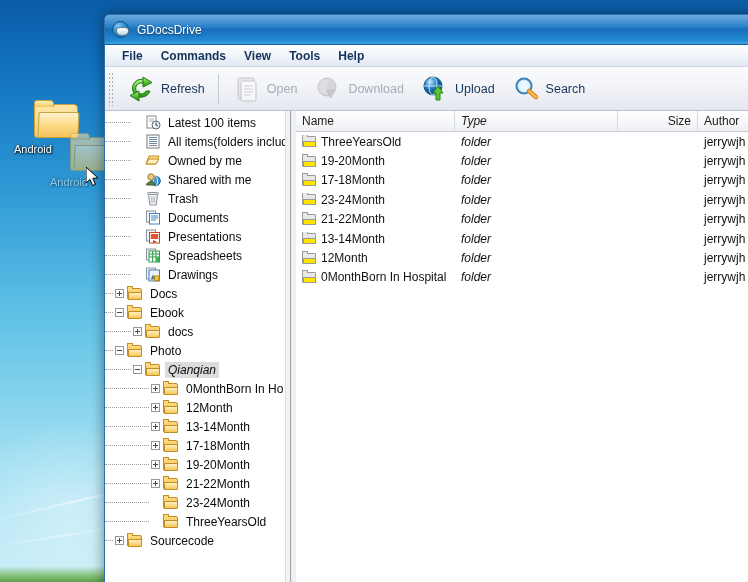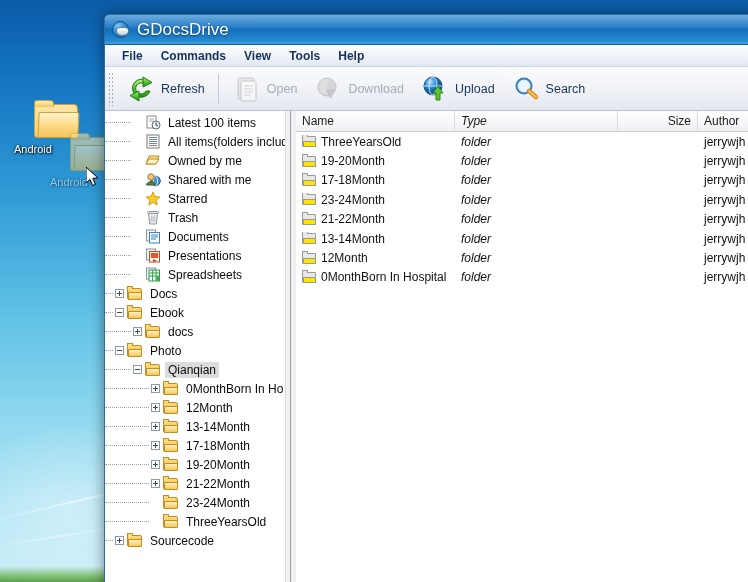--- a/index.html
+++ b/index.html
@@ -96,21 +96,21 @@
     width: 17px; height: 17px; border-radius: 50%; position: relative;
     background: radial-gradient(circle at 35% 28%, #7ec8f2 0%, #2f8ccd 45%, #14619f 100%);
     border: 1px solid #0c4f87; flex: none; z-index: 2;
   }
   .app-icon::before {
     content: ""; position: absolute; left: 2.5px; top: 5px; width: 11px; height: 7px;
     background: linear-gradient(to bottom, #ffffff, #c7d8e4);
     border-radius: 40% 40% 55% 55%; border: 1px solid #5f7d94;
   }
   .win-title {
-    color: #ffffff; font-size: 17px; margin-left: 8px; z-index: 2;
+    color: #ffffff; font-size: 12px; margin-left: 8px; z-index: 2;
     text-shadow: 0 1px 2px rgba(0,0,0,.55);
   }
 
   .menubar {
     height: 22px; display: flex; align-items: center; padding-left: 8px;
     background: linear-gradient(to bottom, #fdfeff 0%, #f2f5fa 45%, #e2e8f3 100%);
     border-bottom: 1px solid #cdd6e2;
   }
   .menu-item {
     font-size: 12px; color: #14335c; padding: 2px 9px; cursor: default; font-weight: bold;
@@ -150,21 +150,21 @@
     background: #f3f3f3; border-left: 1px solid #dcdcdc;
   }
   .splitter { width: 5px; flex: none; background: #f0f0f0; cursor: col-resize; }
 
   .tnode {
     display: flex; align-items: center; height: 19px;
     font-size: 12px; color: #0b0b0b; white-space: nowrap; cursor: default;
     position: relative;
   }
   .tnode .tlabel { padding: 1px 3px; border-radius: 1px; }
-  .tnode.selected .tlabel { background: #dcdcdc; }
+  .tnode.selected .tlabel { background: #dcdcdc; font-style: italic; }
   .expander {
     width: 9px; height: 9px; flex: none; margin-right: 3px;
     border: 1px solid #8f9aa6; background: #fdfdfd; position: relative;
   }
   .expander::before {
     content: ""; position: absolute; left: 1px; top: 3px; width: 5px; height: 1px; background: #3d4a57;
   }
   .expander.plus::after {
     content: ""; position: absolute; left: 3px; top: 1px; width: 1px; height: 5px; background: #3d4a57;
   }
@@ -410,28 +410,20 @@
                 <ellipse cx="10.5" cy="9" rx="2" ry="4.8" fill="none" stroke="#cfe9fb"></ellipse>
                 <circle cx="6" cy="5" r="3.2" fill="#f0c27a" stroke="#a87d32"></circle>
                 <path d="M1.6 13 C1.6 8.6 10.4 8.6 10.4 13 Z" fill="#5c7f3e" stroke="#3e5c27"></path>
               </svg></div>
             <span class="tlabel">Shared with me</span>
           </div>
           <div class="tnode">
             <div class="dots" style="width: 26px;"></div>
             <div class="expander none"></div>
             <div class="t-ico"><svg viewBox="0 0 16 15" width="16" height="15">
-                <polygon points="8,1 9.9,5.6 14.8,6 11,9.2 12.3,14 8,11.3 3.7,14 5,9.2 1.2,6 6.1,5.6" fill="#ffcc2e" stroke="#d09a05"></polygon>
-              </svg></div>
-            <span class="tlabel">Starred</span>
-          </div>
-          <div class="tnode">
-            <div class="dots" style="width: 26px;"></div>
-            <div class="expander none"></div>
-            <div class="t-ico"><svg viewBox="0 0 16 15" width="16" height="15">
                 <path d="M3.5 3 L12.5 3 L11.3 14 L4.7 14 Z" fill="#f1f3f5" stroke="#8d959d"></path>
                 <rect x="2.5" y="1.5" width="11" height="2" rx="1" fill="#e3e7eb" stroke="#8d959d"></rect>
                 <g stroke="#b6bcc3">
                   <line x1="6.4" y1="5.5" x2="6.2" y2="12"></line>
                   <line x1="8" y1="5.5" x2="8" y2="12"></line>
                   <line x1="9.6" y1="5.5" x2="9.8" y2="12"></line>
                 </g>
               </svg></div>
             <span class="tlabel">Trash</span>
           </div>
@@ -468,20 +460,31 @@
                 <rect x="4" y="3" width="10.5" height="11" fill="#fff" stroke="#2f9c4a"></rect>
                 <g stroke="#2f9c4a">
                   <line x1="4" y1="6" x2="14.5" y2="6"></line>
                   <line x1="4" y1="9" x2="14.5" y2="9"></line>
                   <line x1="7.6" y1="3" x2="7.6" y2="14"></line>
                   <line x1="11" y1="3" x2="11" y2="14"></line>
                 </g>
                 <rect x="11.2" y="9.2" width="3.1" height="4.6" fill="#3bb05a"></rect>
               </svg></div>
             <span class="tlabel">Spreadsheets</span>
+          </div>
+          <div class="tnode">
+            <div class="dots" style="width: 26px;"></div>
+            <div class="expander none"></div>
+            <div class="t-ico"><svg viewBox="0 0 16 15" width="16" height="15">
+                <rect x="1.5" y="1" width="9" height="11" fill="#eef3f8" stroke="#8a949e"></rect>
+                <rect x="4" y="3" width="10.5" height="11" fill="#e8f2fa" stroke="#4a7fb5"></rect>
+                <polygon points="5.5,12.5 8,7.5 10.5,12.5" fill="#4a7fb5"></polygon>
+                <rect x="9.5" y="9" width="4.5" height="4.6" fill="#f2c23c" stroke="#b78d14"></rect>
+              </svg></div>
+            <span class="tlabel">Drawings</span>
           </div>
           <div class="tnode">
             <div class="dots" style="width: 8px;"></div>
             <div class="expander plus"></div>
             <div class="t-ico">
               <div class="f16">
                 <div class="bk"></div>
                 <div class="tp"></div>
                 <div class="fr"></div>
               </div>

